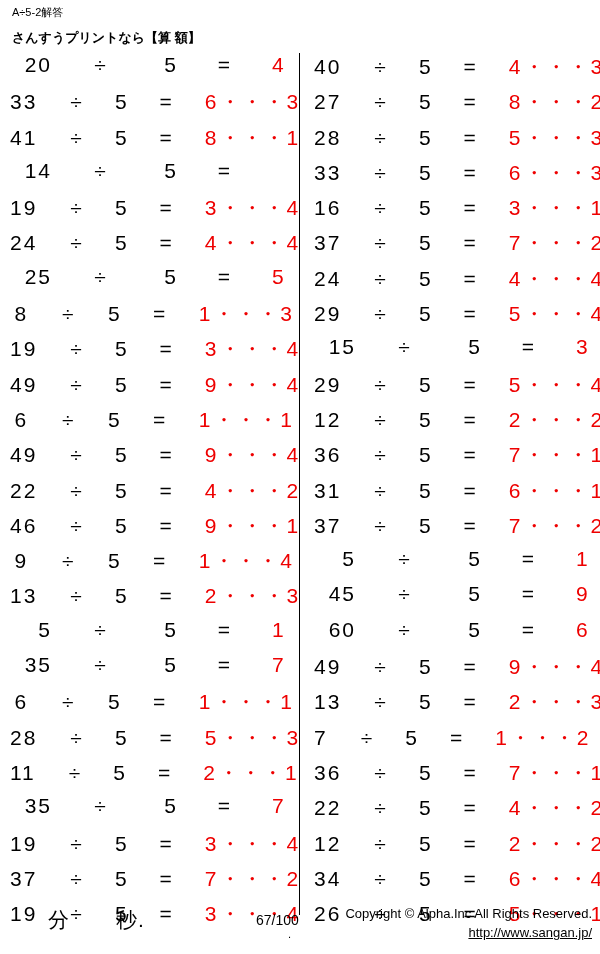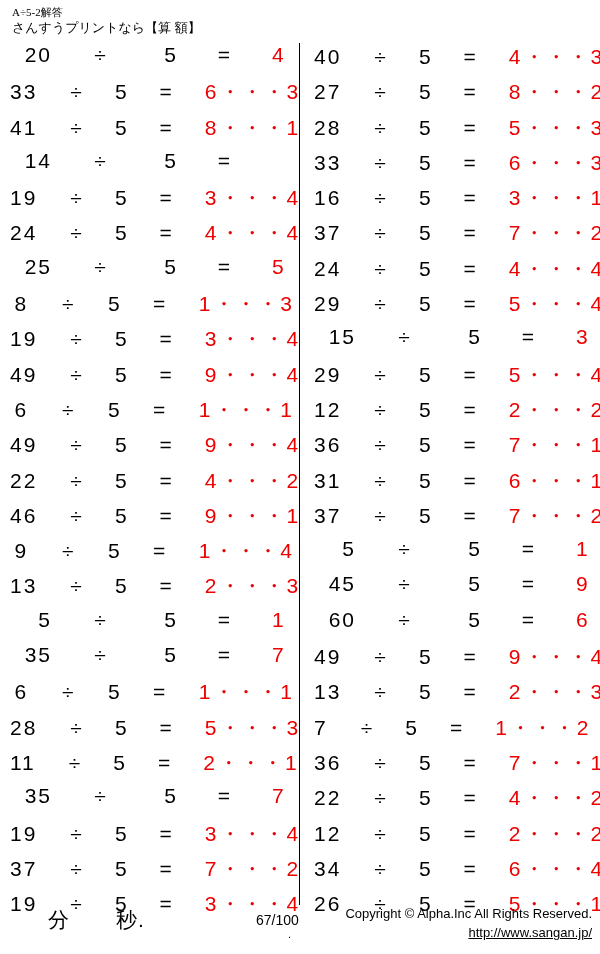--- a/index.html
+++ b/index.html
@@ -19,28 +19,27 @@
     position: relative;
     width: 600px;
     height: 954px;
     box-sizing: border-box;
     padding: 6px 10px 0 10px;
   }
   .header-line1 {
     font-size: 11px;
     line-height: 13px;
     letter-spacing: 0px;
-    margin: 0 0 1px 2px;
-    font-family: Liberation Serif, serif;
+    margin: 0 0 11px 2px;
   }
   .header-line2 {
     font-size: 13px;
     line-height: 15px;
     margin: 0 0 0 2px;
-    font-weight: normal;
+    font-weight: bold;
   }
   .columns {
     position: relative;
     margin-top: 8px;
     display: flex;
     width: 580px;
   }
   .col {
     width: 290px;
     box-sizing: border-box;

